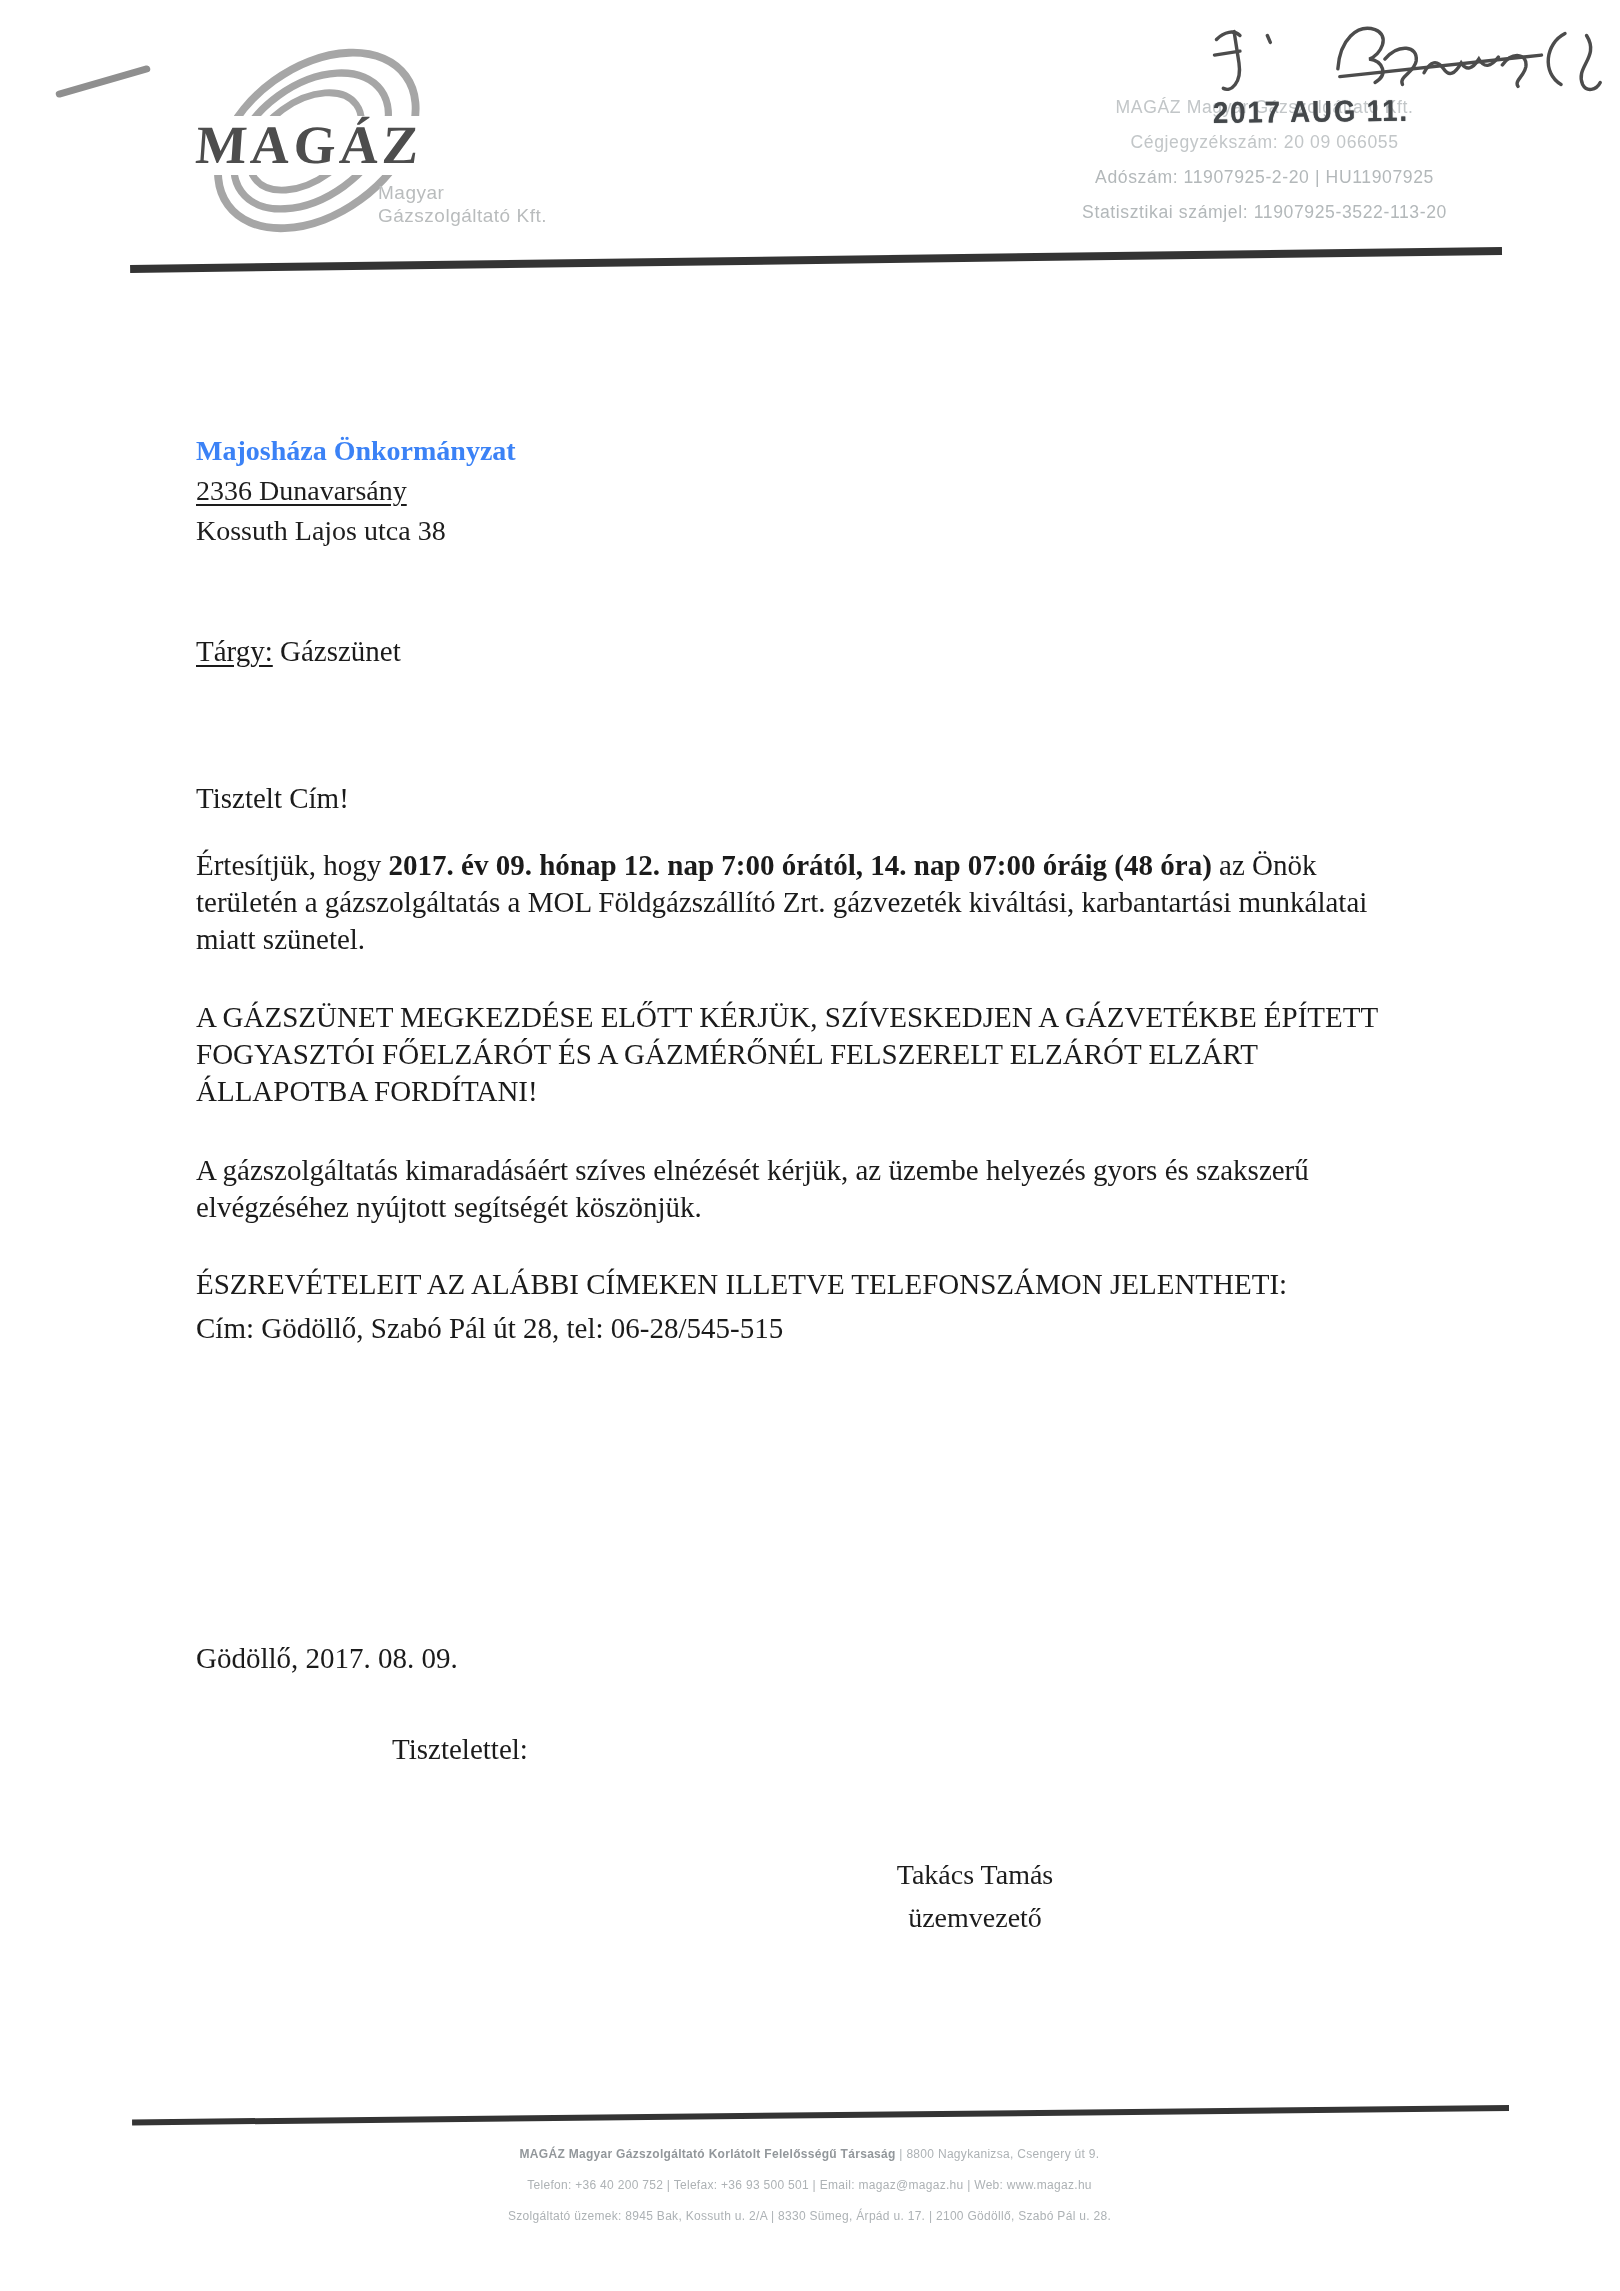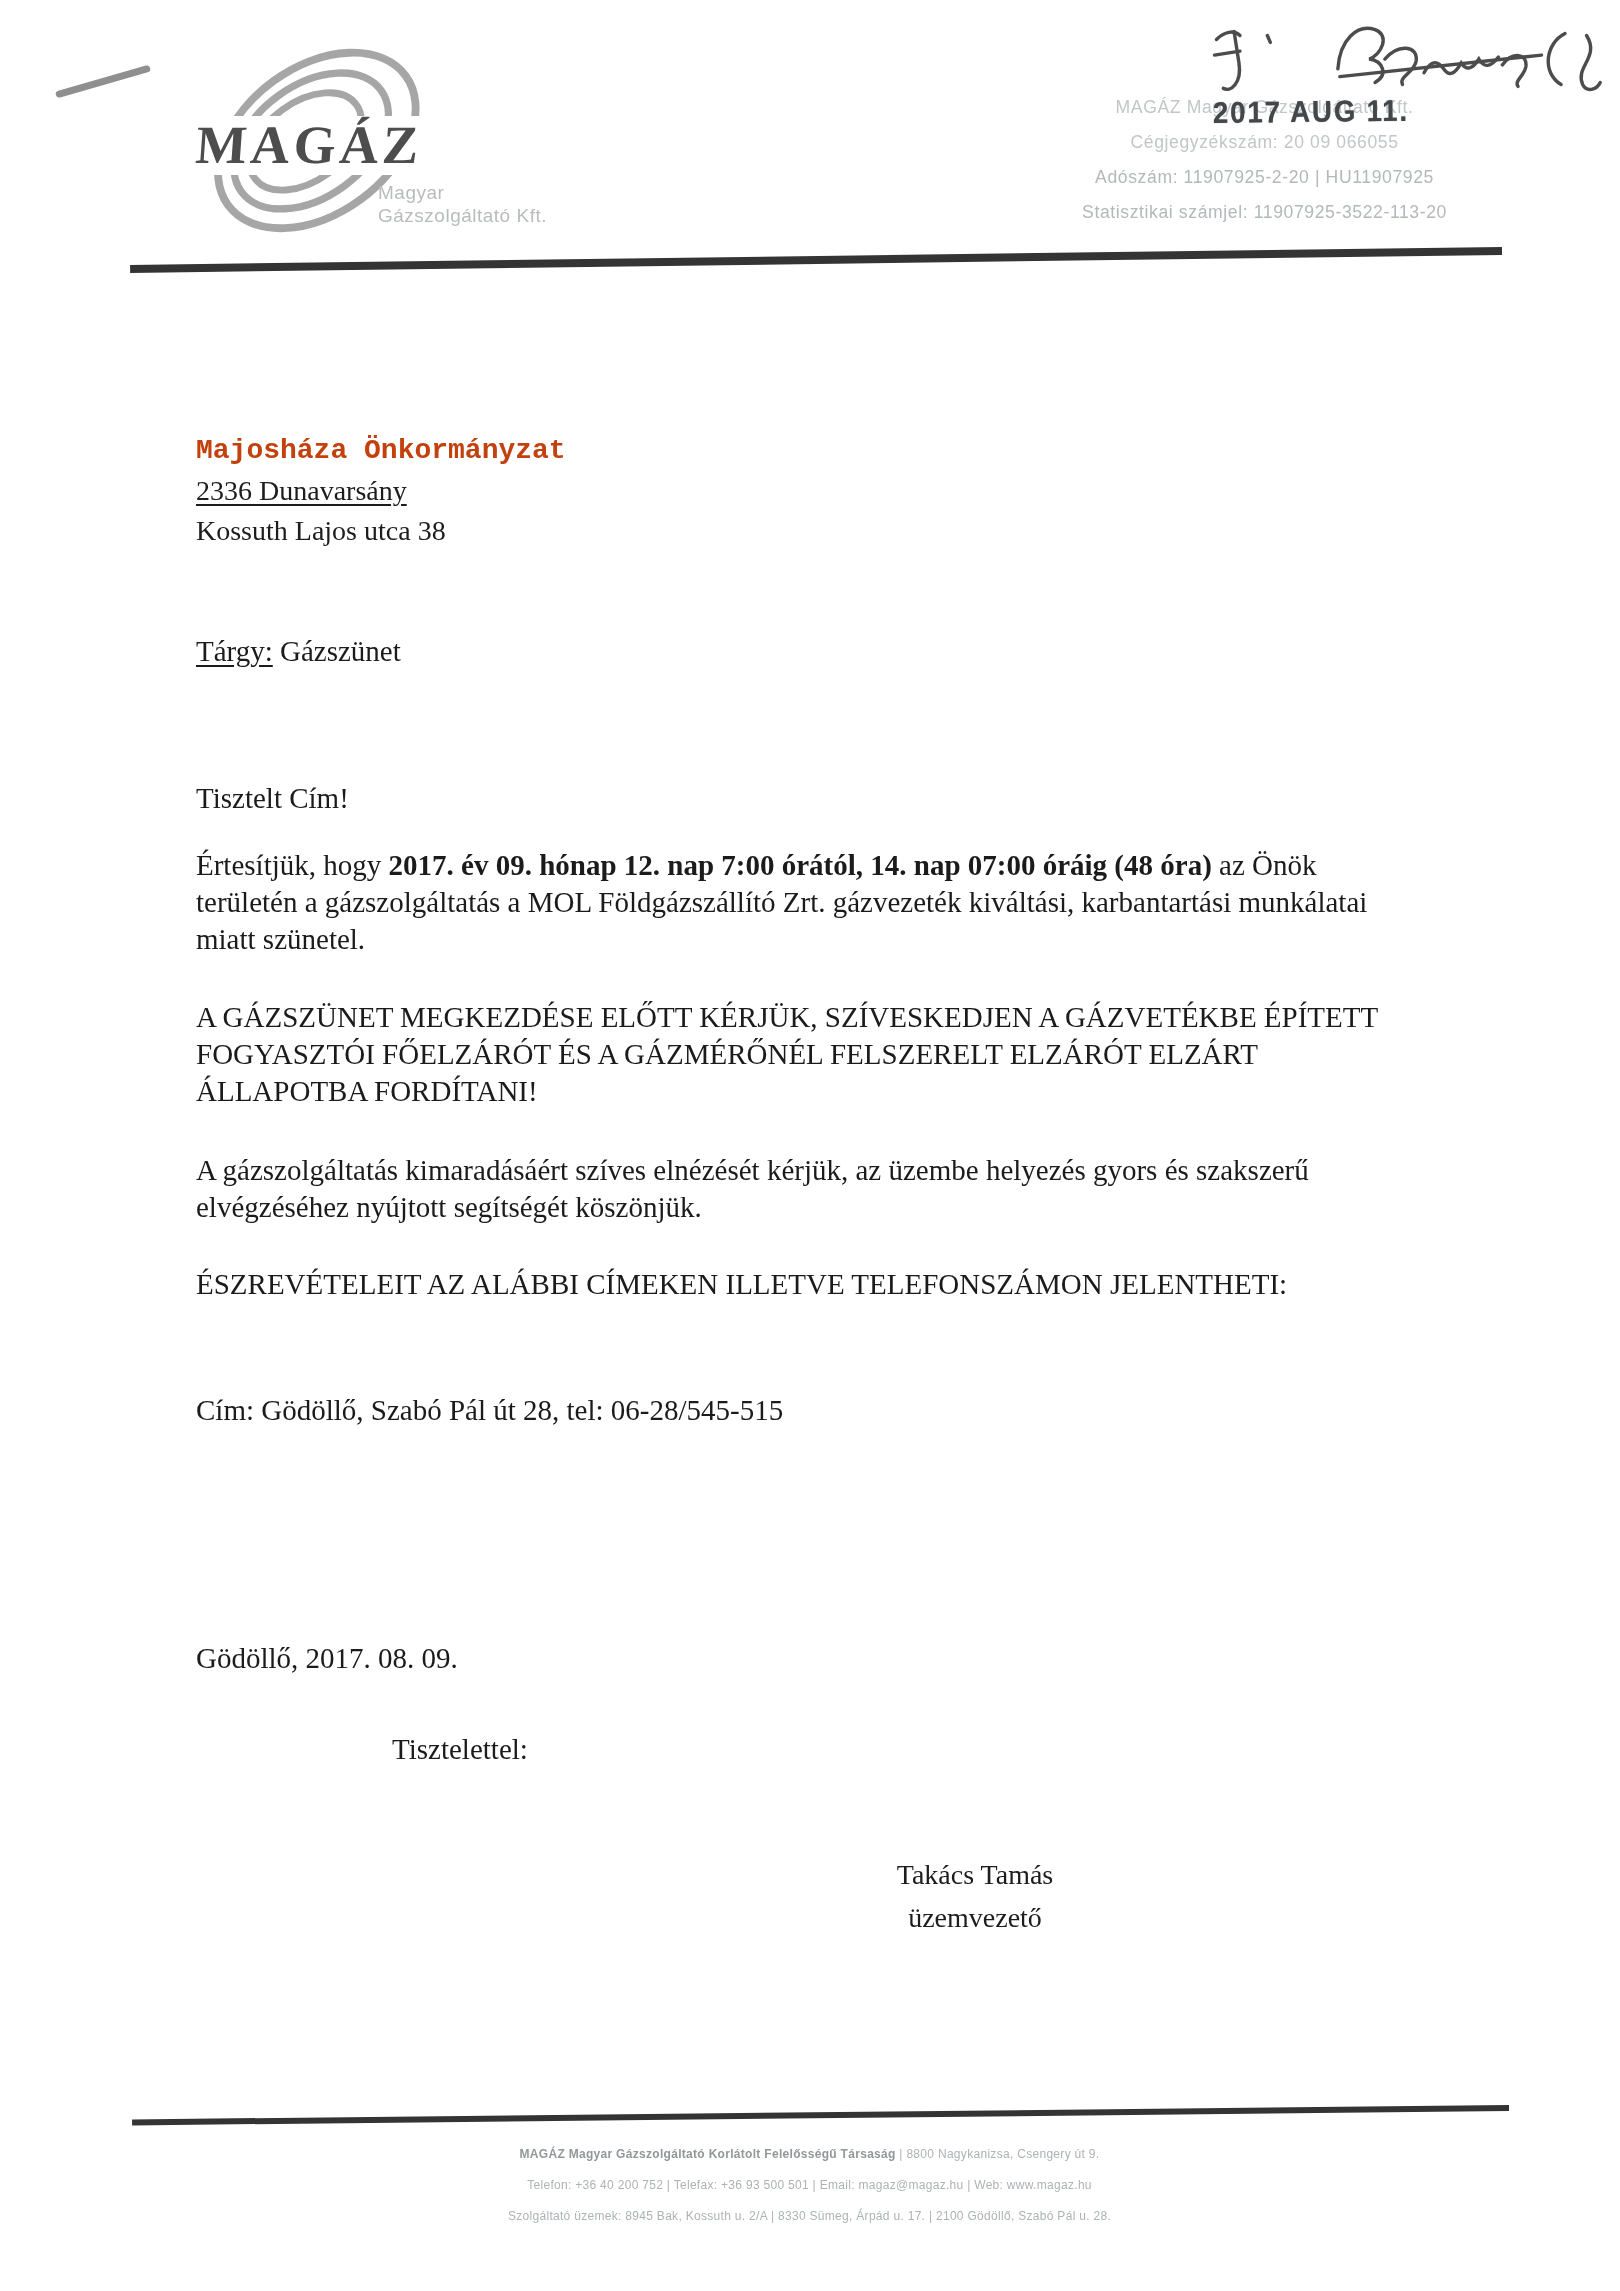--- a/index.html
+++ b/index.html
@@ -29,21 +29,21 @@
     font-family:"Liberation Sans",sans-serif; font-weight:700; font-size:30px;
     color:#43474a; letter-spacing:2px; white-space:nowrap;
     transform:scaleX(.92) rotate(-.6deg); transform-origin:left center;
     text-shadow:0 0 1px #6a6e71;
   }
   .rule{background:#343434;}
   .penmark{background:#8f8f8f; border-radius:3.9px;}
   
   .bodytext{font-size:29px; line-height:37px; color:#1b1b1b;}
   .recipient{font-size:28px; line-height:40px;}
-  .recipient .name{font-weight:700; color:#c2410c;font-family:Liberation Mono, monospace;}
+  .recipient .name{font-weight:700; color:#3b82f6;}
   .u{text-decoration:underline; text-underline-offset:3.9px;}
   .para{width:1215px;}
   .sig{text-align:center; font-size:28px; line-height:43px;}
   
   .footer{
     font-family:"Liberation Sans",sans-serif; font-size:12px; line-height:31px;
     color:#adb2b5; text-align:center; letter-spacing:0.3px;
   }
   .footer .co{font-weight:700; color:#92979b;}
 </style>
@@ -112,21 +112,21 @@
   <div class="abs bodytext para" style="left:196px; top:847px;">
     <span>Értesítjük, hogy  </span><b>2017. év 09. hónap 12. nap 7:00 órától, 14. nap 07:00 óráig (48 óra)</b><span> az Önök területén a gázszolgáltatás a MOL Földgázszállító Zrt. gázvezeték kiváltási, karbantartási munkálatai miatt szünetel.</span>
   </div>
 
   <div class="abs bodytext para" style="left:196px; top:1152px;">A gázszolgáltatás kimaradásáért szíves elnézését kérjük, az üzembe helyezés gyors és szakszerű elvégzéséhez nyújtott segítségét köszönjük.</div>
 
   <div class="abs bodytext para" style="left:196px; top:999px;">A GÁZSZÜNET MEGKEZDÉSE ELŐTT KÉRJÜK, SZÍVESKEDJEN A GÁZVETÉKBE ÉPÍTETT FOGYASZTÓI FŐELZÁRÓT ÉS A GÁZMÉRŐNÉL FELSZERELT ELZÁRÓT ELZÁRT ÁLLAPOTBA FORDÍTANI!</div>
 
   <div class="abs bodytext para" style="left:196px; top:1266px;">ÉSZREVÉTELEIT AZ ALÁBBI CÍMEKEN ILLETVE TELEFONSZÁMON JELENTHETI:</div>
 
-  <div class="abs bodytext" style="left:196px; top:1392px;">Cím: Gödöllő, Szabó Pál út 28, tel: 06-28/545-515</div>
+  <div class="abs bodytext" style="left:196px; top:1310px;">Cím: Gödöllő, Szabó Pál út 28, tel: 06-28/545-515</div>
 
   <div class="abs bodytext" style="left:196px; top:1640px;">Gödöllő, 2017. 08. 09.</div>
 
   <div class="abs bodytext" style="left:392px; top:1731px;">Tisztelettel:</div>
 
   <div class="abs sig" style="left:686px; top:1825px; width:578px;margin-top:28px;">
     <div>Takács Tamás</div>
     <div>üzemvezető</div>
   </div>
 

